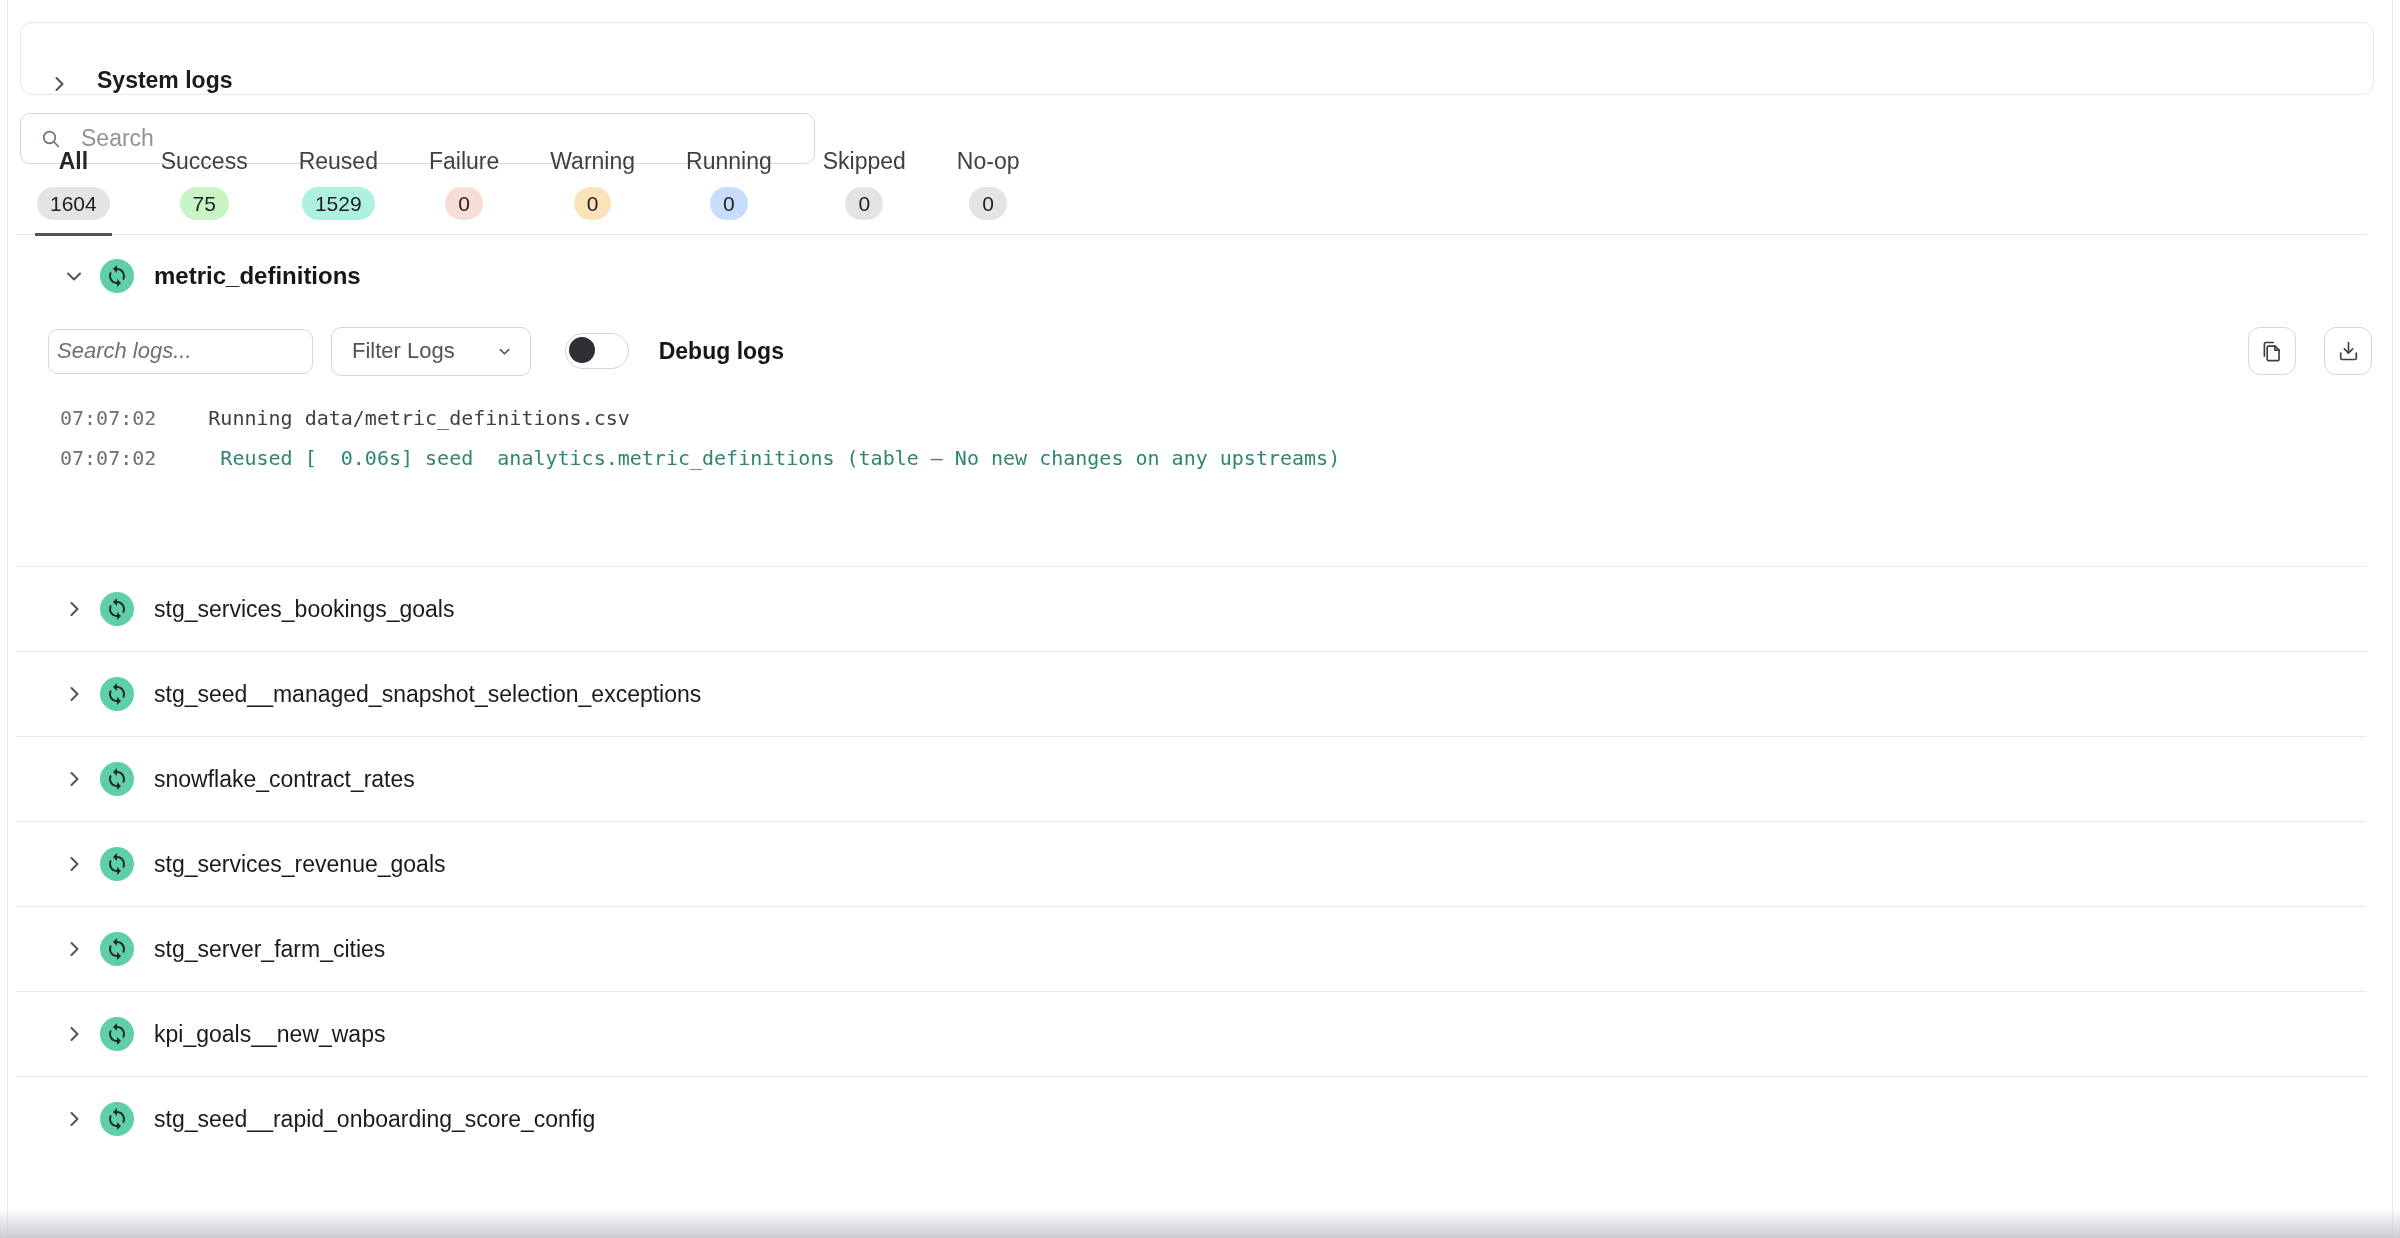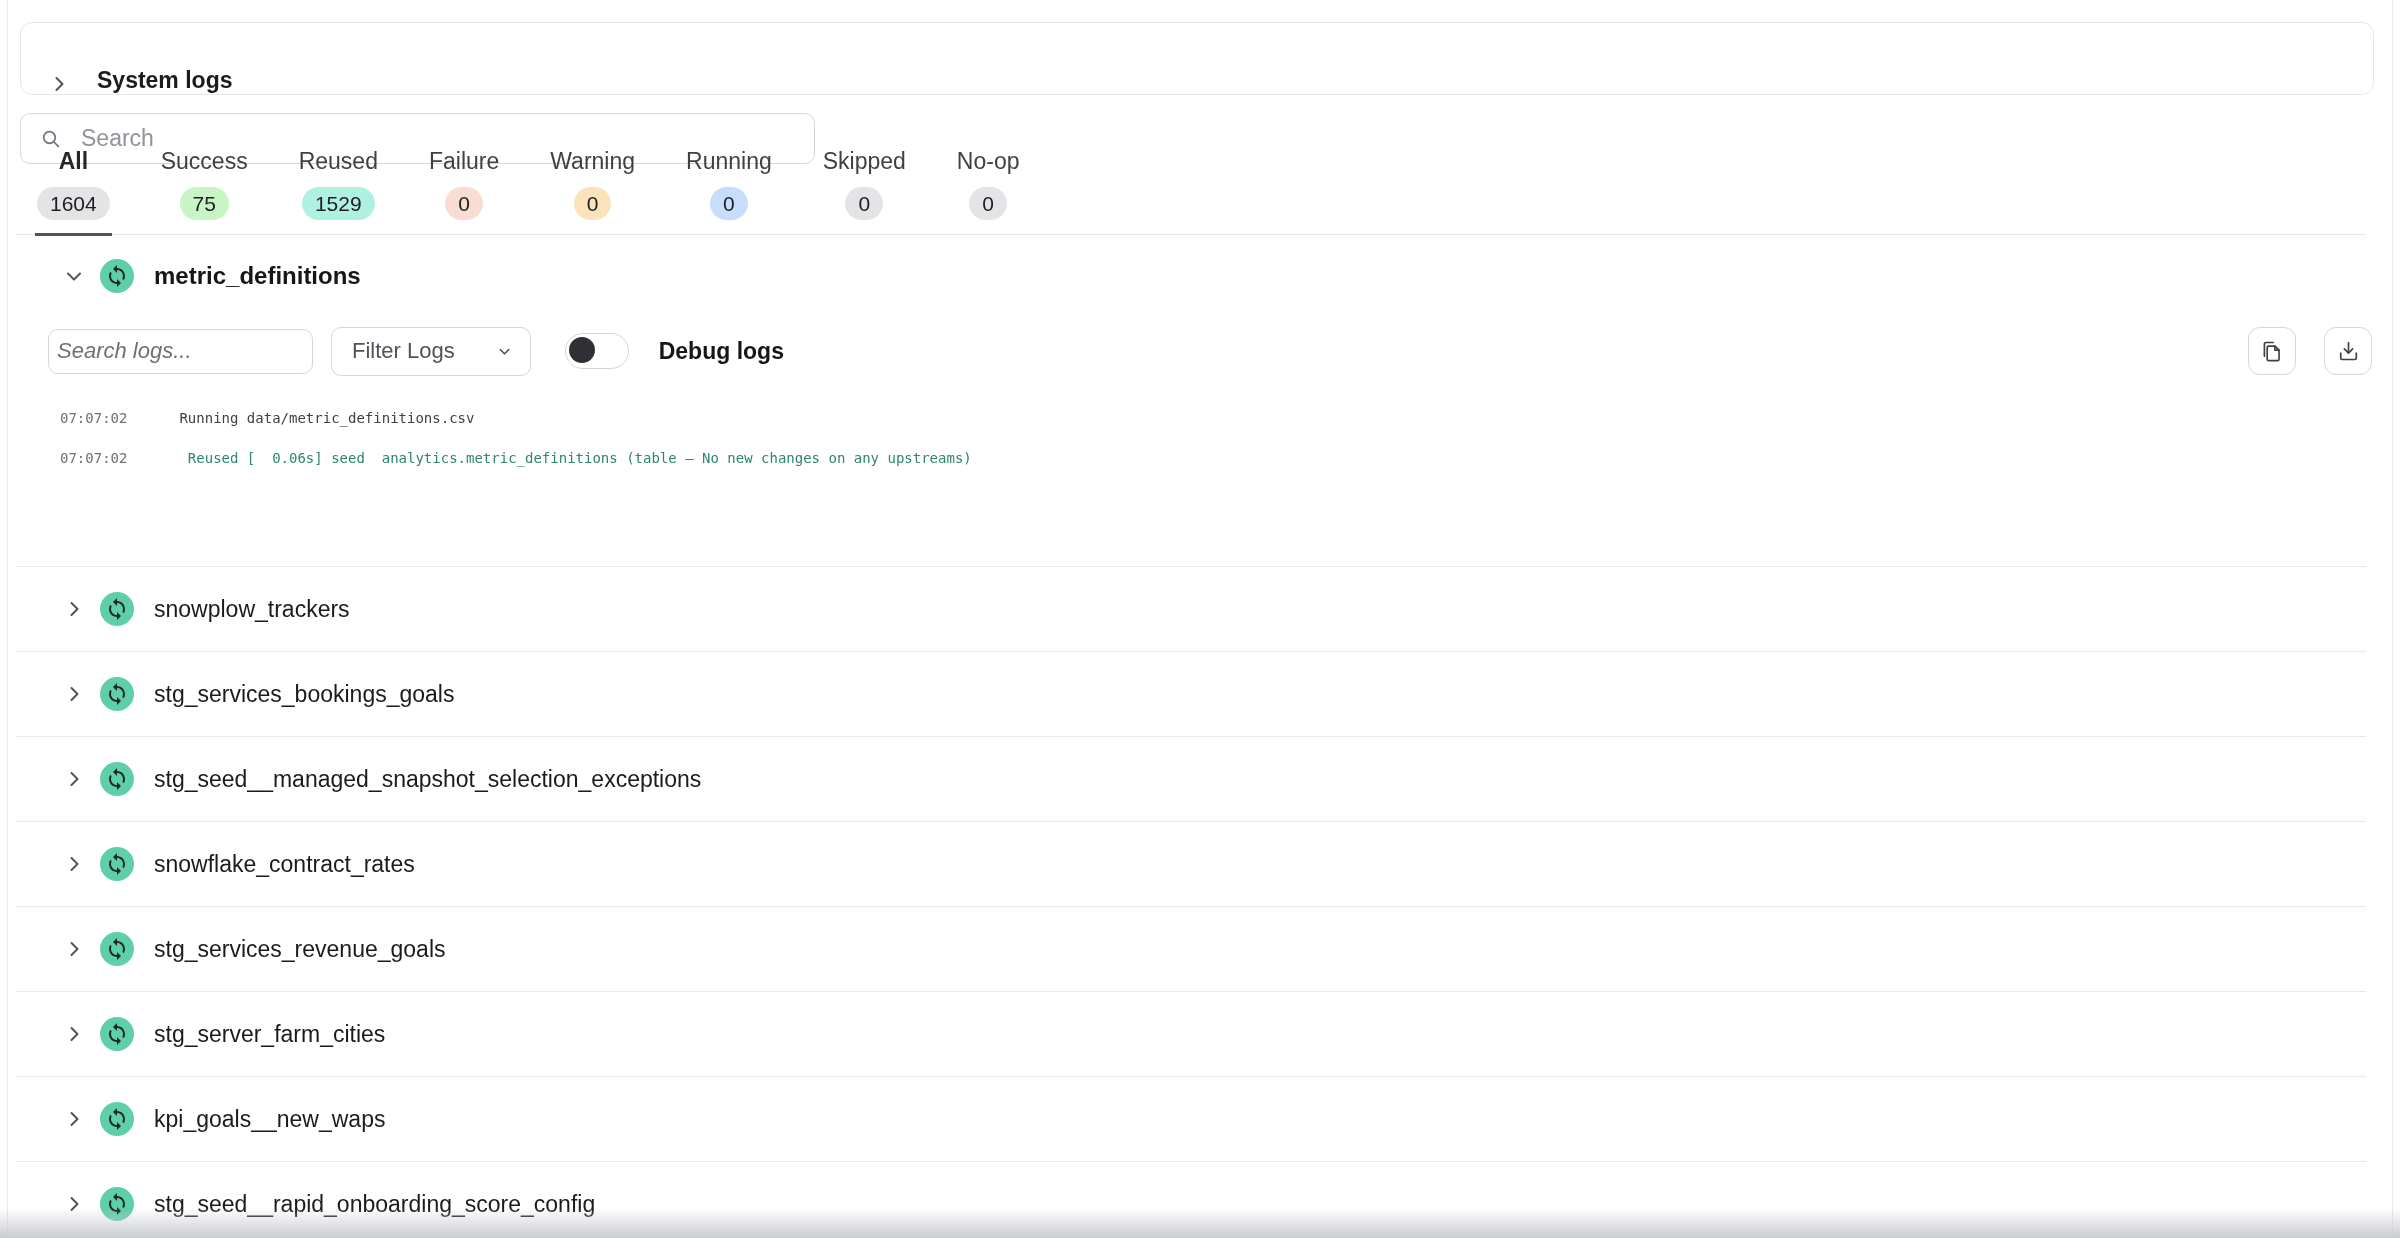--- a/index.html
+++ b/index.html
@@ -87,21 +87,21 @@
   .toolbar-spacer{flex:1;}
   .icon-btn{
     width:48px;height:48px;border:1px solid #d6d6db;border-radius:12px;
     background:#fff;display:flex;align-items:center;justify-content:center;
     cursor:pointer;flex:none;
   }
   .icon-btn + .icon-btn{margin-left:10px;}
   
   .log-block{
     position:absolute;left:8px;top:398px;right:26px;
-    font-family:"DejaVu Sans Mono", monospace;font-size:14px;line-height:40px;
+    font-family:"DejaVu Sans Mono", monospace;font-size:20px;line-height:40px;
   }
   .log-line{display:flex;}
   .log-time{margin-left:44px;color:#6f6f74;white-space:pre;flex:none;}
   .log-msg{margin-left:52px;white-space:pre;}
   .log-msg.info{color:#3f3f46;}
   .log-msg.reused{color:#2e8570;}
   
   .rows-list{position:absolute;left:8px;right:26px;top:566px;}
   .row{
     height:85px;border-top:1px solid #e9e9ec;display:flex;align-items:center;
@@ -239,33 +239,20 @@
       <span class="chev">
           <svg width="20" height="20" viewBox="0 0 16 16">
             <path d="M6 3.2l4.8 4.8L6 12.8" fill="none" stroke="#52525b" stroke-width="1.6" stroke-linecap="round" stroke-linejoin="round"></path>
           </svg>
         </span>
       <span class="status-icon">
           <svg width="24" height="24" viewBox="0 0 24 24">
             <path fill="#1f2a27" d="M12 4V1L8 5l4 4V6c3.31 0 6 2.69 6 6 0 1.01-.25 1.97-.7 2.8l1.46 1.46C19.54 15.03 20 13.57 20 12c0-4.42-3.58-8-8-8zm0 14c-3.31 0-6-2.69-6-6 0-1.01.25-1.97.7-2.8L5.24 7.74C4.46 8.97 4 10.43 4 12c0 4.42 3.58 8 8 8v3l4-4-4-4v3z"></path>
           </svg>
         </span>
-      <span class="row-label">snowplow_trackers</span>
-    </div>
-    <div class="row">
-      <span class="chev">
-          <svg width="20" height="20" viewBox="0 0 16 16">
-            <path d="M6 3.2l4.8 4.8L6 12.8" fill="none" stroke="#52525b" stroke-width="1.6" stroke-linecap="round" stroke-linejoin="round"></path>
-          </svg>
-        </span>
-      <span class="status-icon">
-          <svg width="24" height="24" viewBox="0 0 24 24">
-            <path fill="#1f2a27" d="M12 4V1L8 5l4 4V6c3.31 0 6 2.69 6 6 0 1.01-.25 1.97-.7 2.8l1.46 1.46C19.54 15.03 20 13.57 20 12c0-4.42-3.58-8-8-8zm0 14c-3.31 0-6-2.69-6-6 0-1.01.25-1.97.7-2.8L5.24 7.74C4.46 8.97 4 10.43 4 12c0 4.42 3.58 8 8 8v3l4-4-4-4v3z"></path>
-          </svg>
-        </span>
       <span class="row-label">stg_services_bookings_goals</span>
     </div>
     <div class="row">
       <span class="chev">
           <svg width="20" height="20" viewBox="0 0 16 16">
             <path d="M6 3.2l4.8 4.8L6 12.8" fill="none" stroke="#52525b" stroke-width="1.6" stroke-linecap="round" stroke-linejoin="round"></path>
           </svg>
         </span>
       <span class="status-icon">
           <svg width="24" height="24" viewBox="0 0 24 24">

